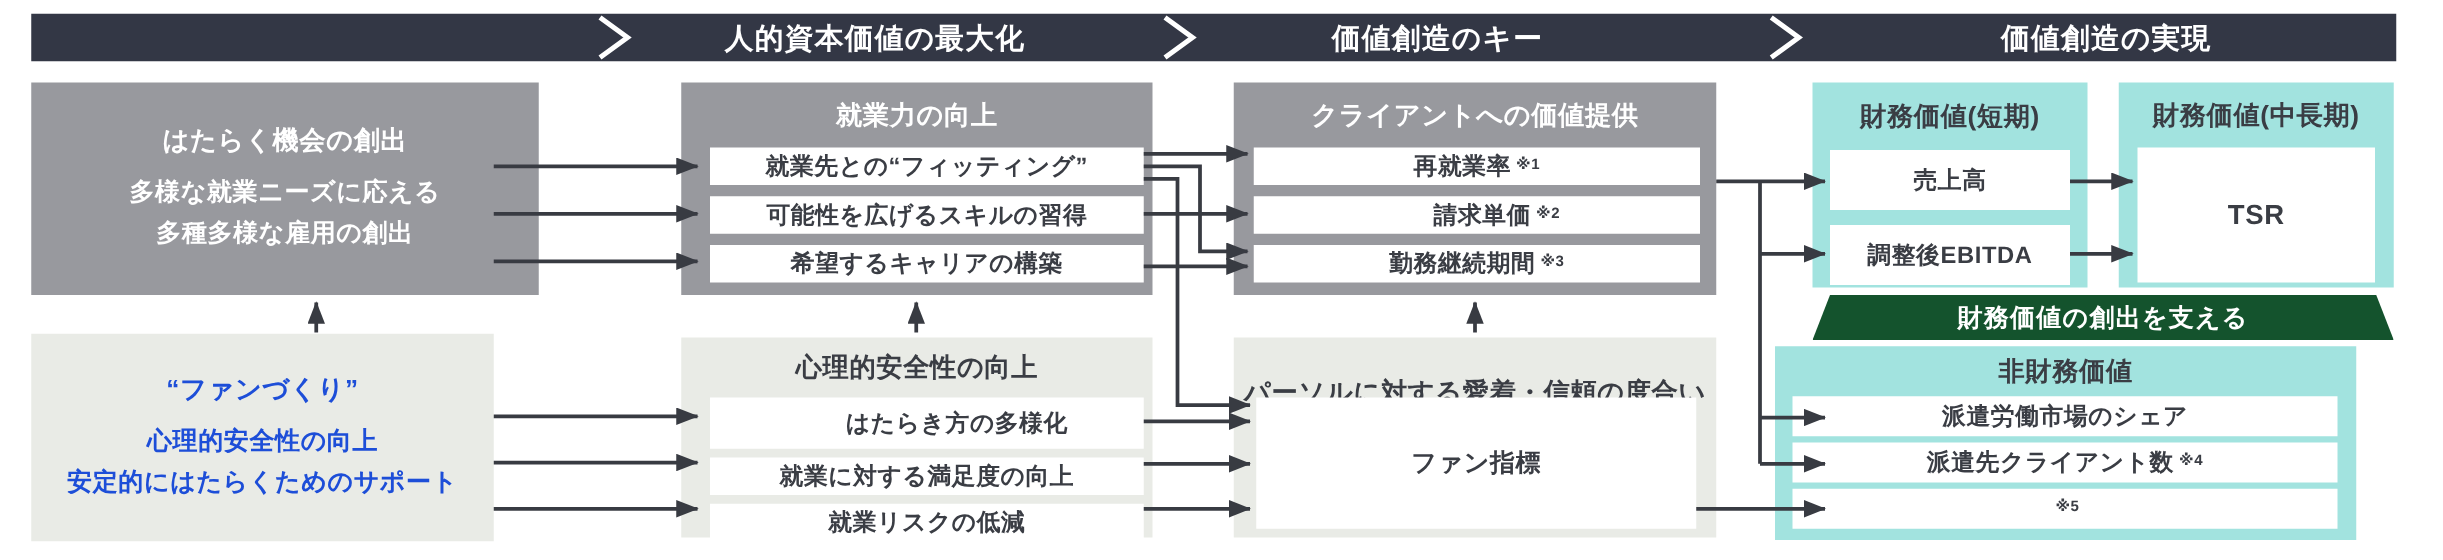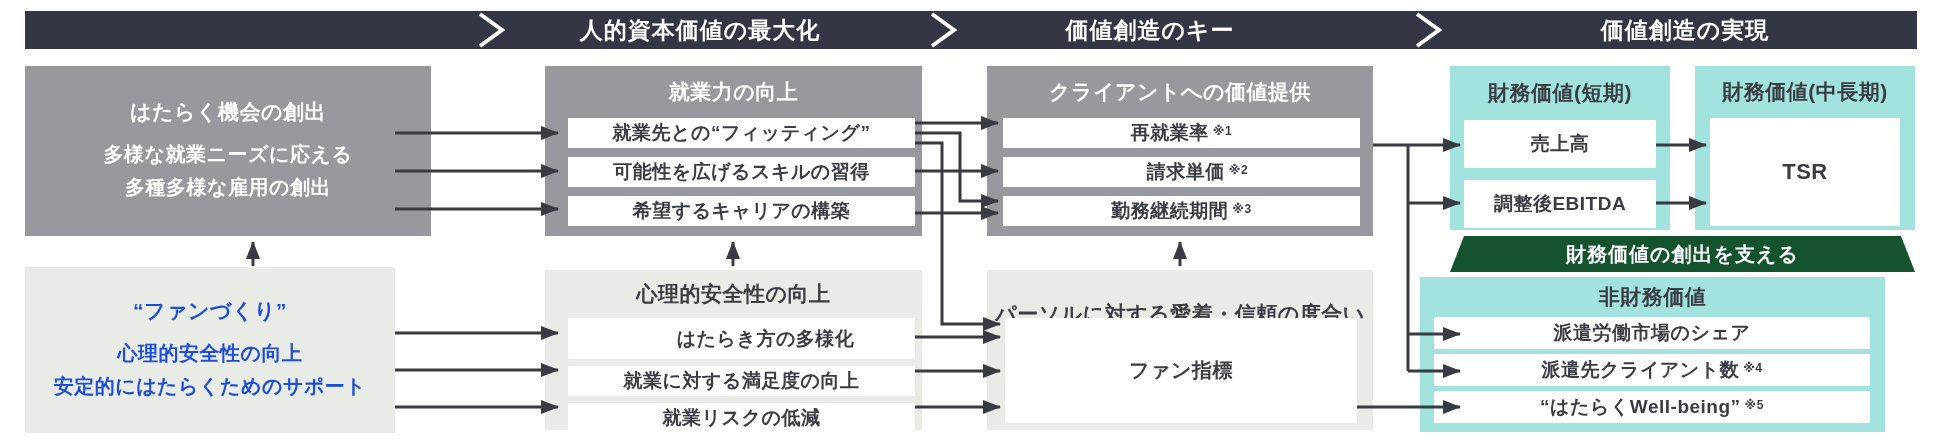--- a/index.html
+++ b/index.html
@@ -147,21 +147,20 @@
     <div class="box-title title-dark" style="top:0;height:40px;">非財務価値</div>
     <div class="rows" style="left:14px;right:15px;top:40px;gap:5px;">
         <div class="row" style="height: 32px;">
           <span>派遣労働市場のシェア</span>
         </div>
         <div class="row" style="height: 32px;">
           <span>派遣先クライアント数</span>
           <sup class="note">※4</sup>
         </div>
         <div class="row" style="height: 32px;">
-          <span>“はたらくWell-being”</span>
           <sup class="note">※5</sup>
         </div>
       </div>
   </div>
 
   <svg class="overlay" width="1954" height="448" viewBox="0 0 1954 448">
     <defs>
       <marker id="ah" markerUnits="userSpaceOnUse" markerWidth="18" markerHeight="14" refX="17" refY="7" orient="auto">
         <path d="M0,0 L18,7 L0,14 Z" fill="#383b42"></path>
       </marker>

